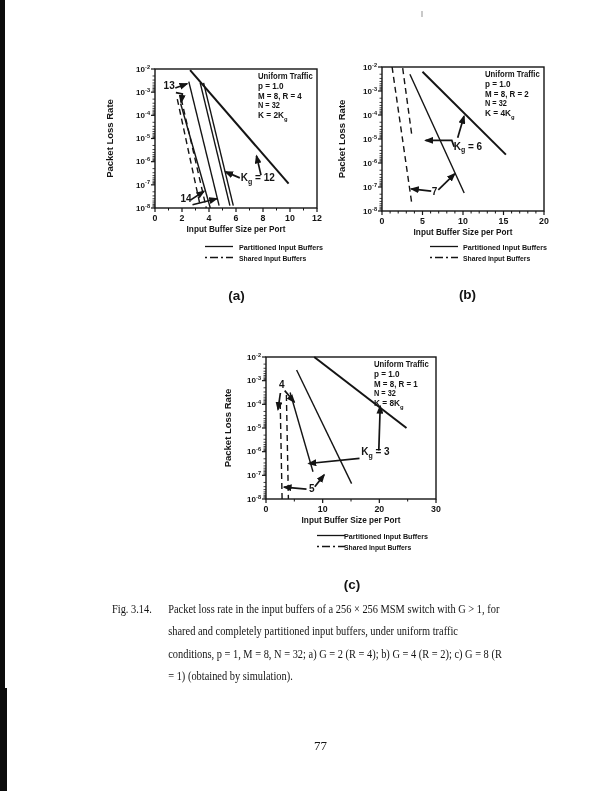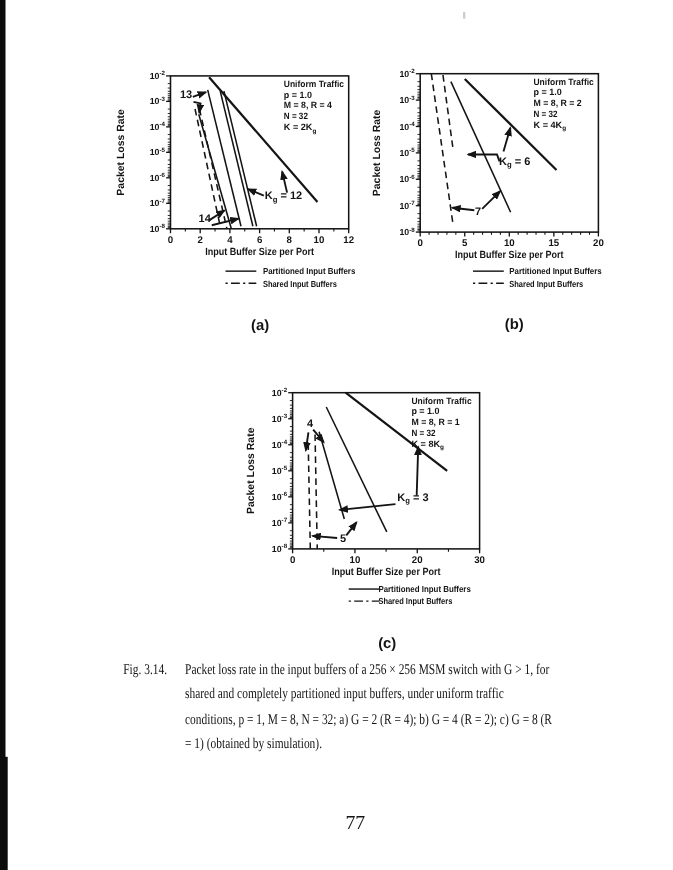--- a/index.html
+++ b/index.html
@@ -8,21 +8,21 @@
   .scan-bar{position:absolute;left:0;top:0;width:5px;height:791px;background:#0c0c0c;}
   .scan-bar-lower{position:absolute;left:0;top:688px;width:7px;height:103px;background:#0c0c0c;}
   .scan-speck{position:absolute;left:421px;top:11px;width:2px;height:6px;background:#c9c9c9;}
   svg.fig{position:absolute;left:0;top:0;}
   svg text{font-family:"Liberation Sans",sans-serif;fill:#141414;}
   .caption{position:absolute;left:112px;top:598px;display:flex;align-items:flex-start;
            transform:scaleX(0.77);transform-origin:0 0;width:640px;}
   .cap-label{flex:none;width:73px;font-size:13.5px;line-height:22.3px;white-space:nowrap;}
   .cap-body{flex:none;}
   .cap-line{white-space:nowrap;font-size:13.5px;line-height:22.3px;}
-  .pagenum{position:absolute;top:738px;left:314px;font-size:18px;}
+  .pagenum{position:absolute;top:738px;left:314px;font-size:13px;}
 </style>
 </head>
 <body>
 
 <div class="page">
 
   <div class="scan-bar"></div>
   <div class="scan-bar-lower"></div>
   <div class="scan-speck"></div>
 

